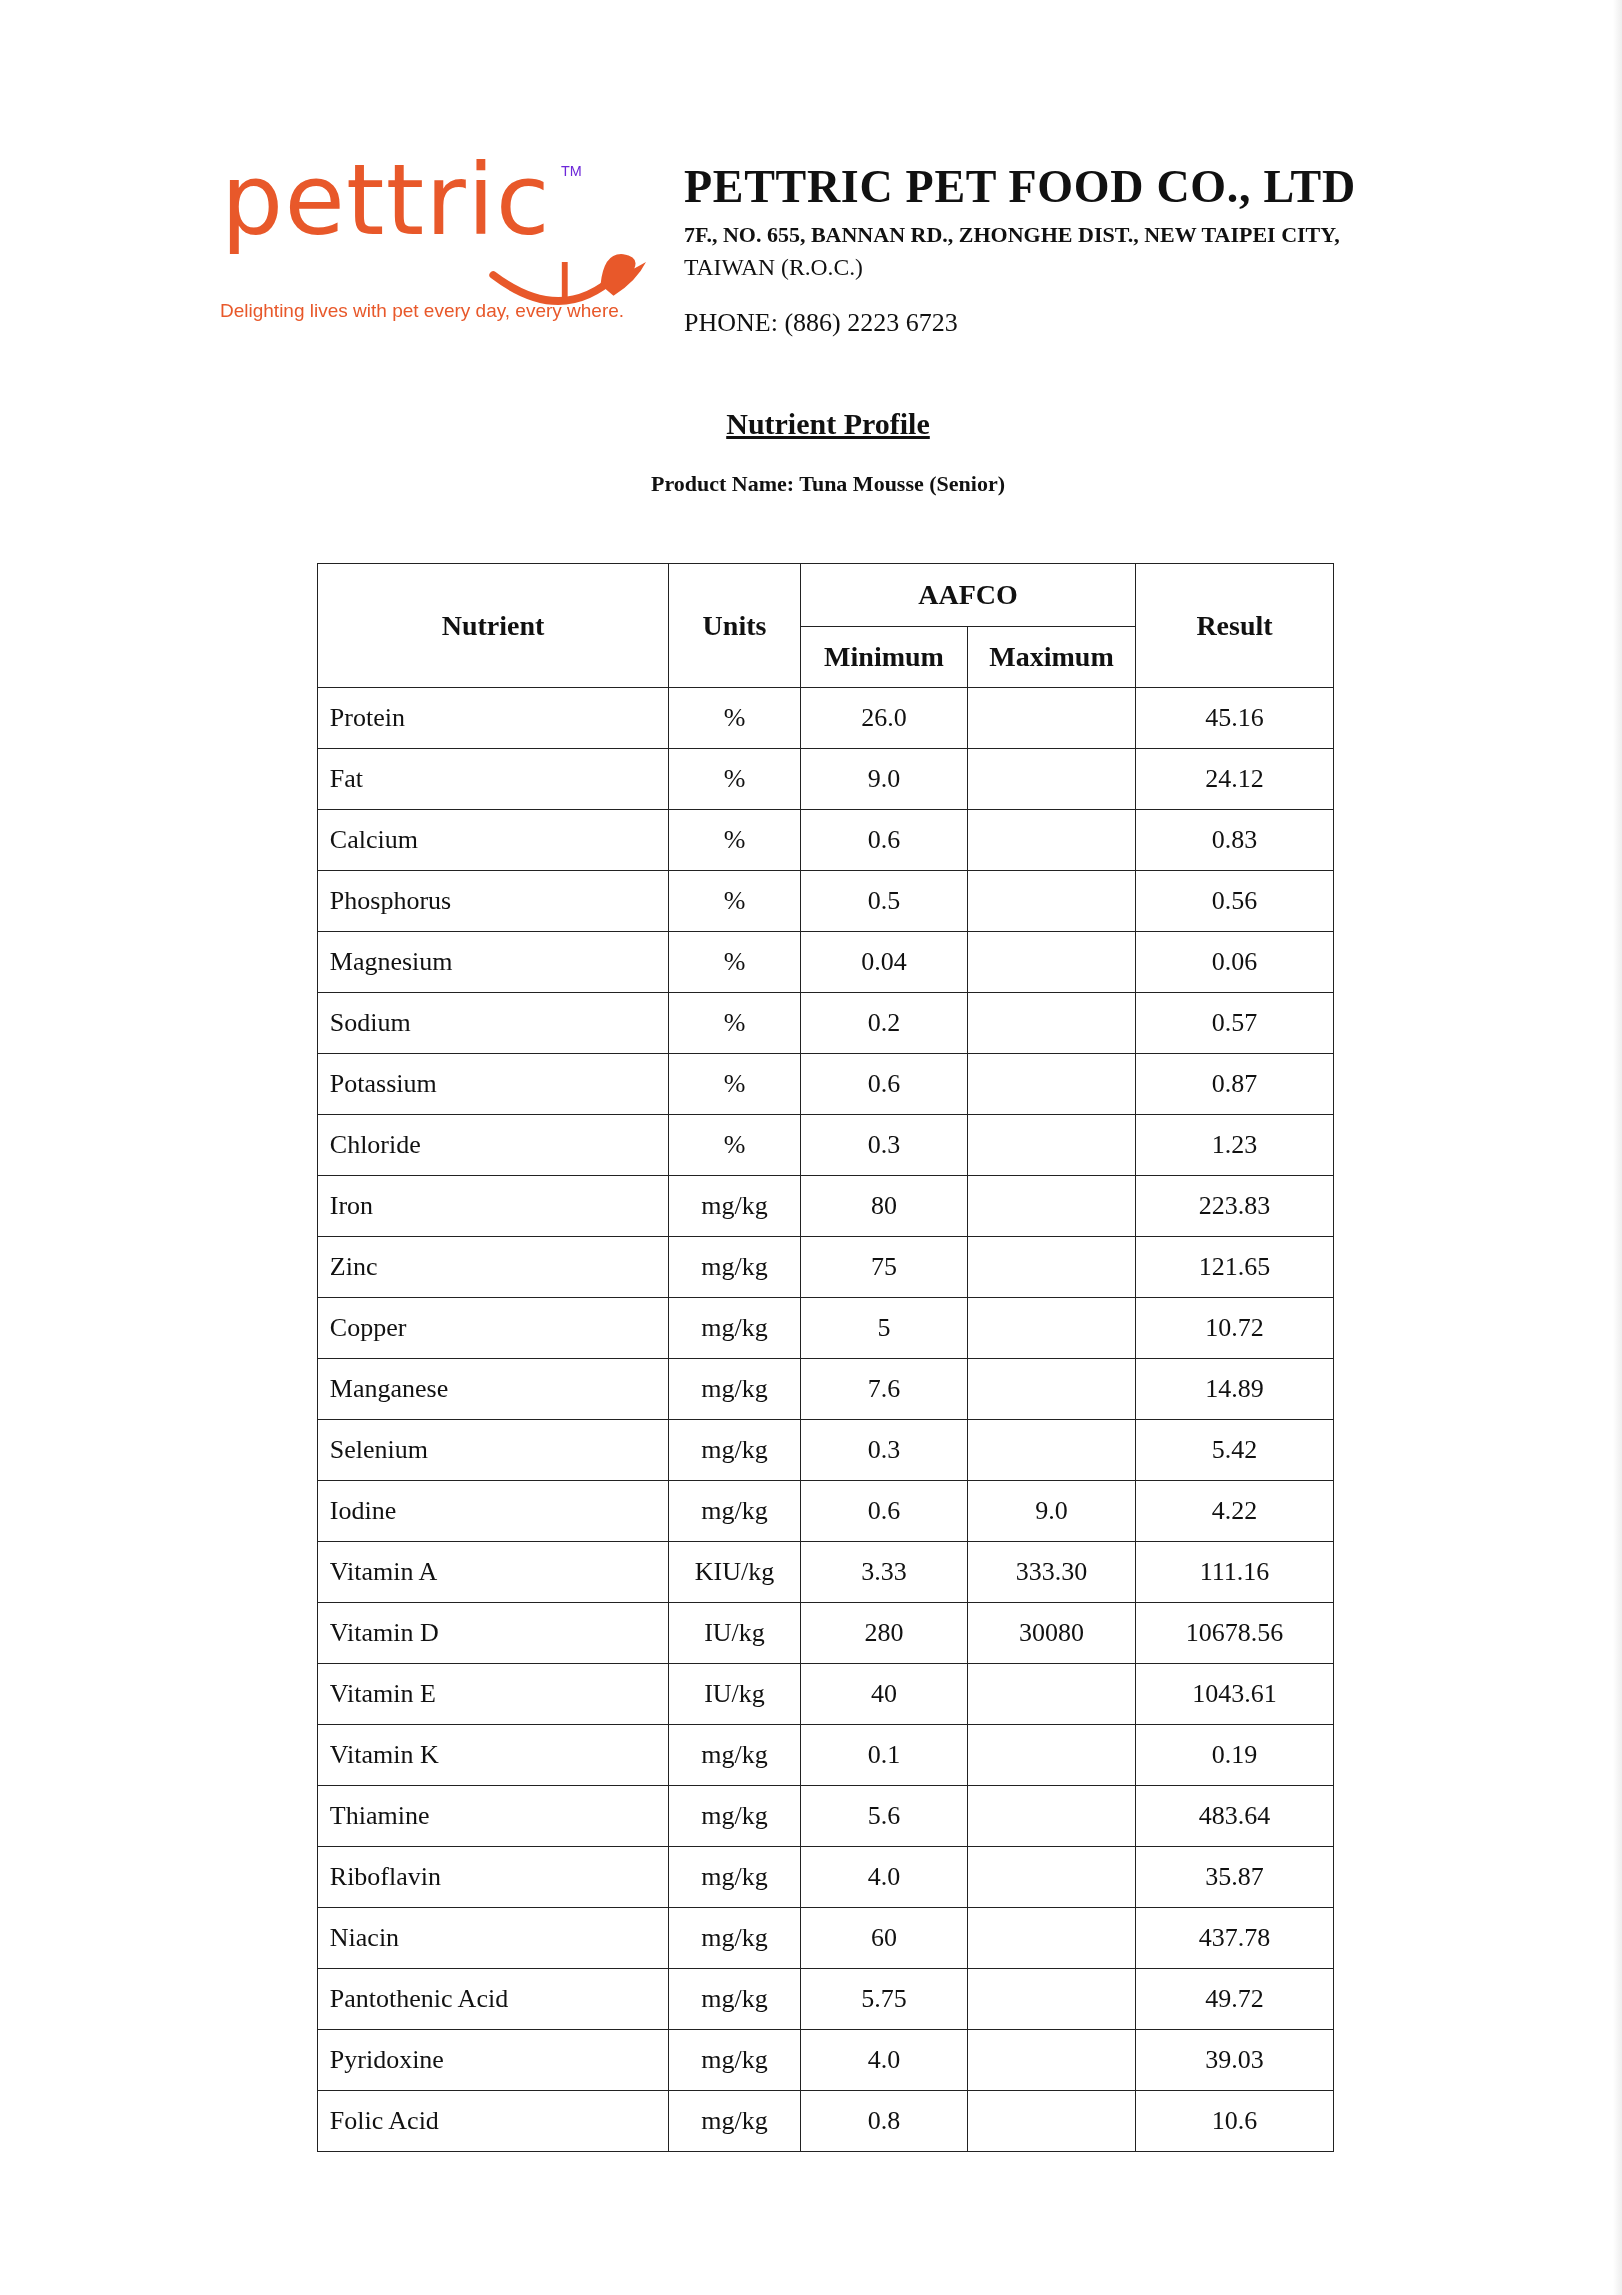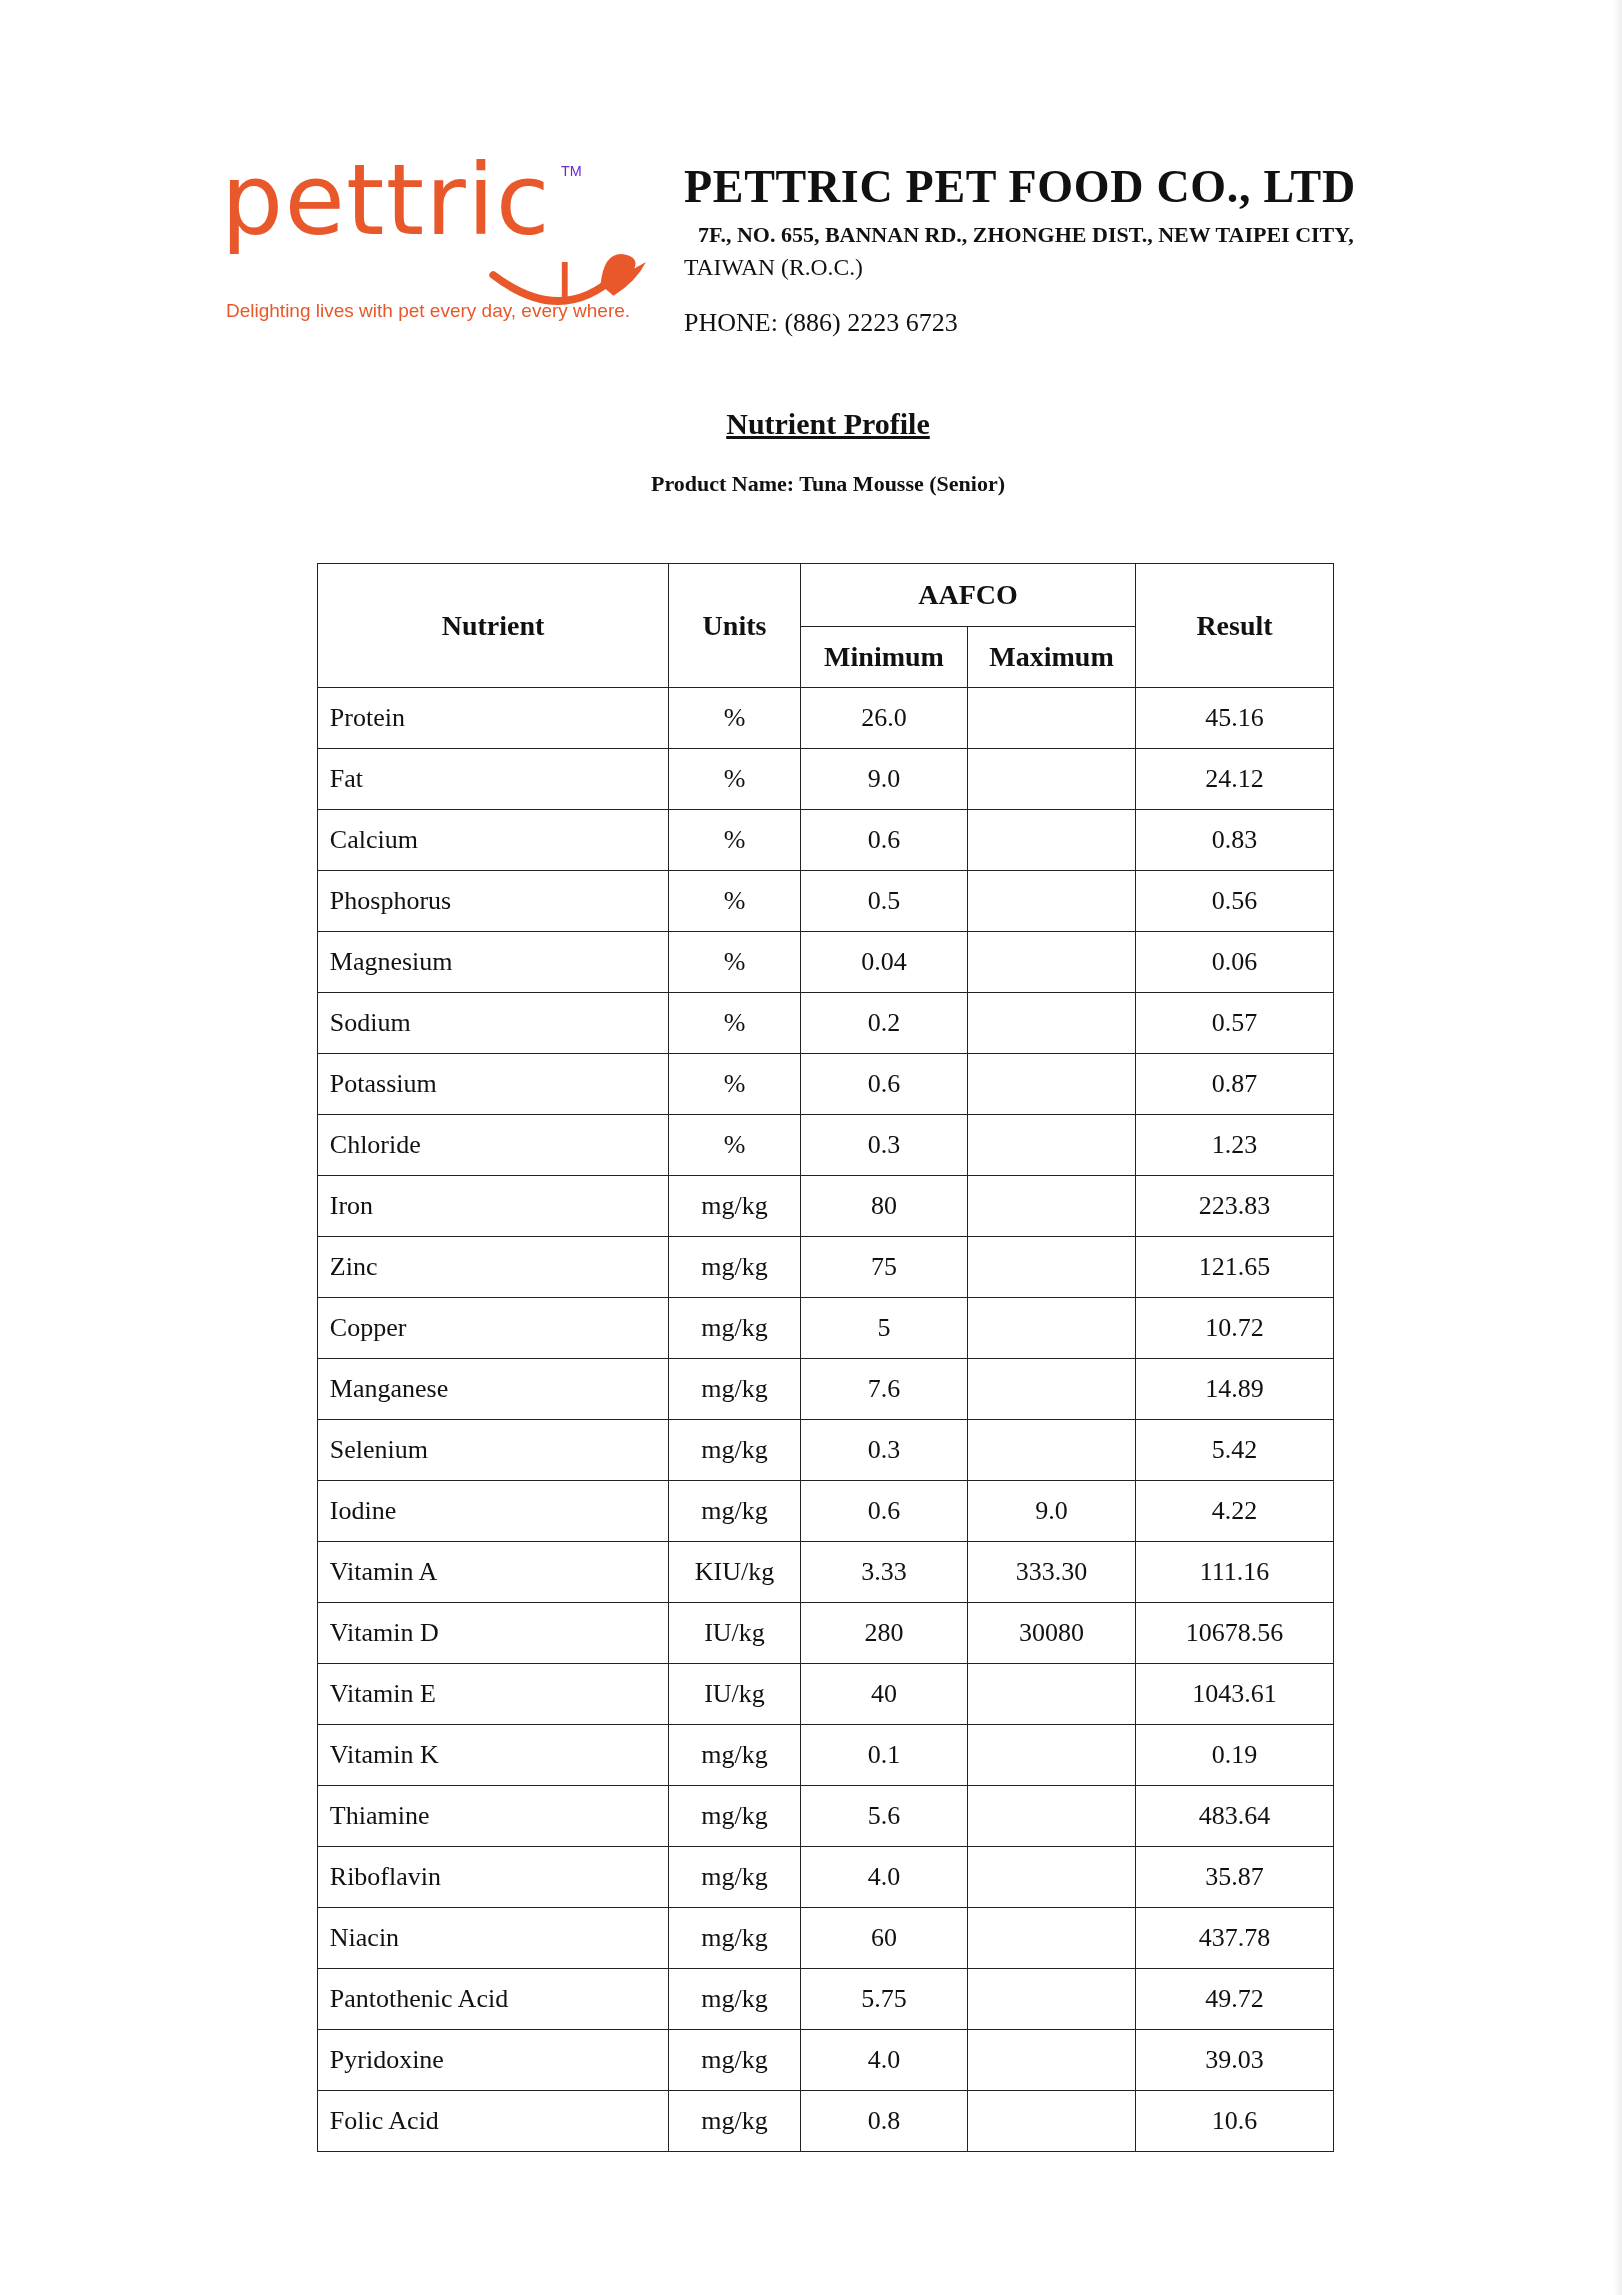--- a/index.html
+++ b/index.html
@@ -12,35 +12,35 @@
 
   
   .logo { position: absolute; left: 221px; top: 151px; width: 419px; height: 177px; }
   .logo-word {
     position: absolute; left: 0; top: 0; font-family: "DejaVu Sans", "Liberation Sans", sans-serif;
     font-size: 98px; color: #e8582a; letter-spacing: 1.3px; line-height: 1; font-weight: normal;
   }
   .logo-tm { position: absolute; left: 340px; top: 11.8px; font-family: "Liberation Sans", sans-serif; font-size: 14.4px; color: #6d28d9; }
   .logo-smile { position: absolute; left: 262px; top: 98px; width: 170px; height: 65px; }
   .tagline {
-    position: absolute; left: 226px; top: 300px; font-family: "Liberation Sans", "DejaVu Sans", sans-serif;
+    position: absolute; left: 220px; top: 300px; font-family: "Liberation Sans", "DejaVu Sans", sans-serif;
     font-size: 19px; color: #e8582a; white-space: nowrap;
   }
 
   
   .company { position: absolute; left: 684px; top: 164px; }
   .company-name {
     font-family: "Liberation Serif", serif; font-weight: bold; font-size: 46px; letter-spacing: 0.7px;
     color: #111; line-height: 1; white-space: nowrap;
   }
   .company-line {
     font-family: "Liberation Serif", serif; font-size: 23.6px; color: #111; white-space: nowrap;
     line-height: 1; margin-top: 10px;
   }
-  .company-line.first { margin-top: 14.4px; font-weight: bold; font-size: 22px; margin-left: 14px; }
+  .company-line.first { margin-top: 14.4px; font-weight: bold; font-size: 22px; }
   .company-line.phone { font-size: 26px; margin-top: 30px; }
 
   
   .doc-title {
     position: absolute; left: 0; width: 1656px; top: 407px; text-align: center;
     font-family: "Liberation Serif", serif; font-weight: bold; font-size: 30px; text-decoration: underline;
   }
   .product-line {
     position: absolute; left: 0; width: 1656px; top: 471px; text-align: center;
     font-family: "Liberation Serif", serif; font-weight: bold; font-size: 22px;

